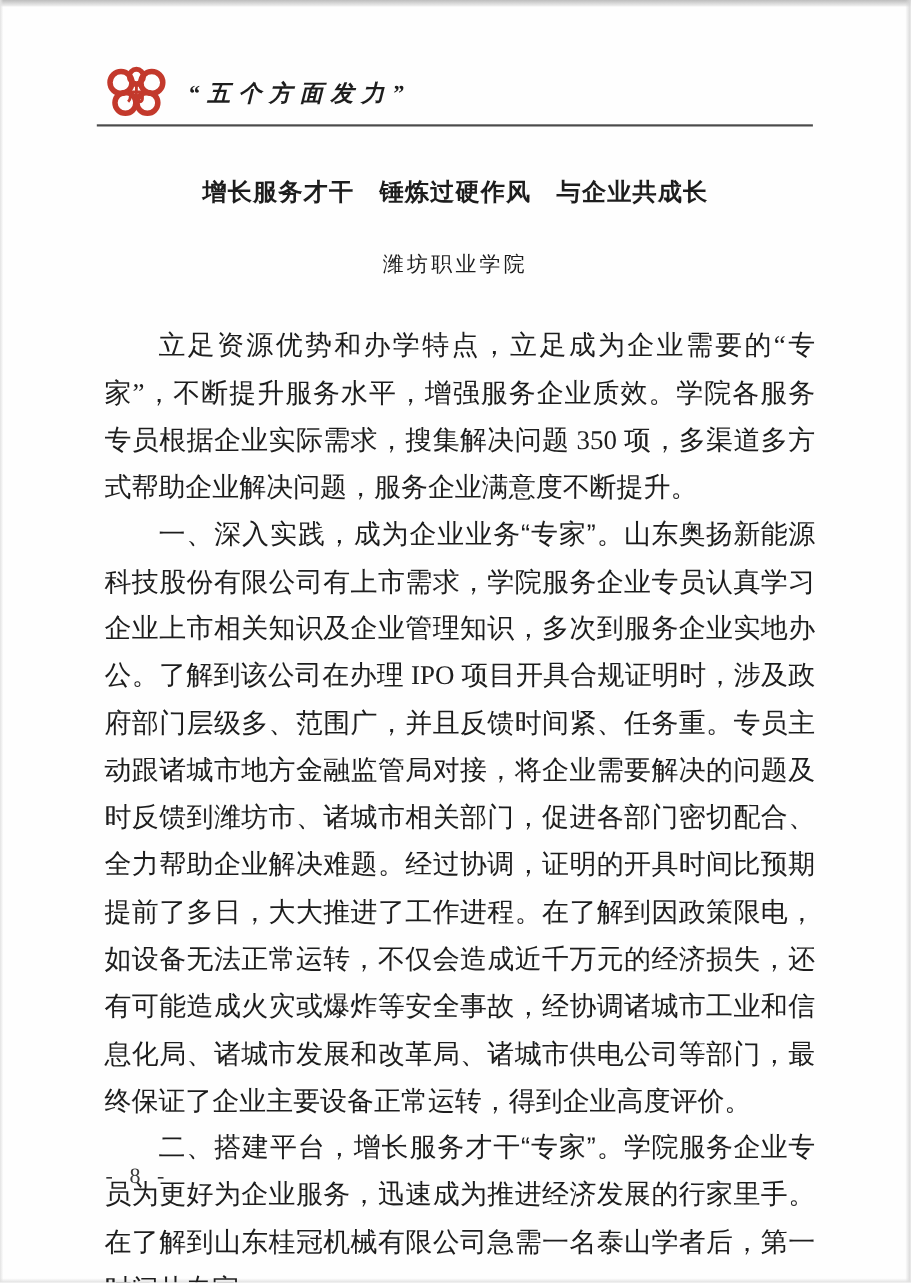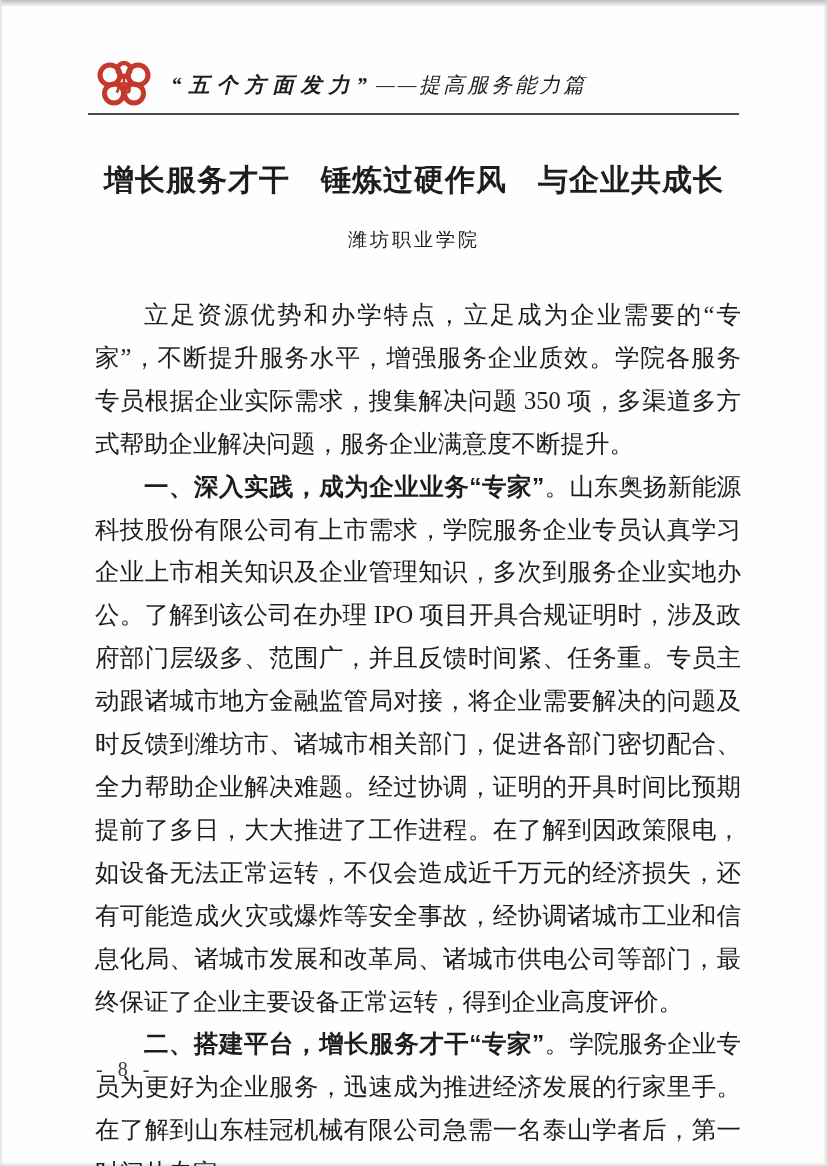--- a/index.html
+++ b/index.html
@@ -30,36 +30,36 @@
   .header-text{font-size:21px;white-space:nowrap;display:flex;align-items:baseline;}
   .series{font-weight:bold;letter-spacing:7px;font-style:italic;}
   .section{letter-spacing:3px;font-style:italic;margin-left:2px;}
   .rule{position:absolute;left:88px;top:113px;width:651px;height:2px;
     background:var(--rule,#4b4b4b);}
 
   .title{
     position:absolute;left:0;right:0;top:160px;
     text-align:center;
     font-family:"Liberation Sans","DejaVu Sans",sans-serif;
-    font-weight:bold;font-size:30px;letter-spacing:1px;
+    font-weight:bold;font-size:22px;letter-spacing:1px;
   }
   .subtitle{
     position:absolute;left:0;right:0;top:227px;
     text-align:center;font-size:19px;letter-spacing:3px;
   }
 
   .body-text{
     position:absolute;left:95px;top:294px;width:646px;
     font-size:24.5px;line-height:42.9px;
     text-align:justify;text-justify:inter-ideograph;
   }
   .body-text p{margin:0;text-indent:2em;}
   .lead{
     font-family:"Liberation Sans","DejaVu Sans",sans-serif;
-    font-weight:bold;letter-spacing:0.5px;
+    font-weight:normal;letter-spacing:0.5px;
   }
 
   .pagenum{
     position:absolute;left:96px;top:1058px;
     font-size:20px;letter-spacing:5px;color:#3a3a3a;
   }
 </style>
 </head>
 <body>
 
@@ -80,21 +80,20 @@
         <g stroke-width="2.6">
           <path d="M21.5 17.5 h11 v12.5 a2.5 2.5 0 0 1 -2.5 2.5 h-1"></path>
           <path d="M21.5 17.5 v10 a7 7 0 0 1 -2 5"></path>
           <path d="M21.5 23.5 h11"></path>
           <path d="M27 17.5 v14"></path>
         </g>
       </svg>
     </span>
     <span class="header-text">
       <span class="series">“五个方面发力”</span>
-      <span class="section">——提高服务能力篇</span>
     </span>
   </div>
   <div class="rule"></div>
 
   <div class="title">增长服务才干　锤炼过硬作风　与企业共成长</div>
   <div class="subtitle">潍坊职业学院</div>
 
   <div class="body-text">
     <p><span class="lead"></span><span>立足资源优势和办学特点，立足成为企业需要的“专家”，不断提升服务水平，增强服务企业质效。学院各服务专员根据企业实际需求，搜集解决问题 350 项，多渠道多方式帮助企业解决问题，服务企业满意度不断提升。</span></p>
     <p><span class="lead">一、深入实践，成为企业业务“专家”</span><span>。山东奥扬新能源科技股份有限公司有上市需求，学院服务企业专员认真学习企业上市相关知识及企业管理知识，多次到服务企业实地办公。了解到该公司在办理 IPO 项目开具合规证明时，涉及政府部门层级多、范围广，并且反馈时间紧、任务重。专员主动跟诸城市地方金融监管局对接，将企业需要解决的问题及时反馈到潍坊市、诸城市相关部门，促进各部门密切配合、全力帮助企业解决难题。经过协调，证明的开具时间比预期提前了多日，大大推进了工作进程。在了解到因政策限电，如设备无法正常运转，不仅会造成近千万元的经济损失，还有可能造成火灾或爆炸等安全事故，经协调诸城市工业和信息化局、诸城市发展和改革局、诸城市供电公司等部门，最终保证了企业主要设备正常运转，得到企业高度评价。</span></p>

